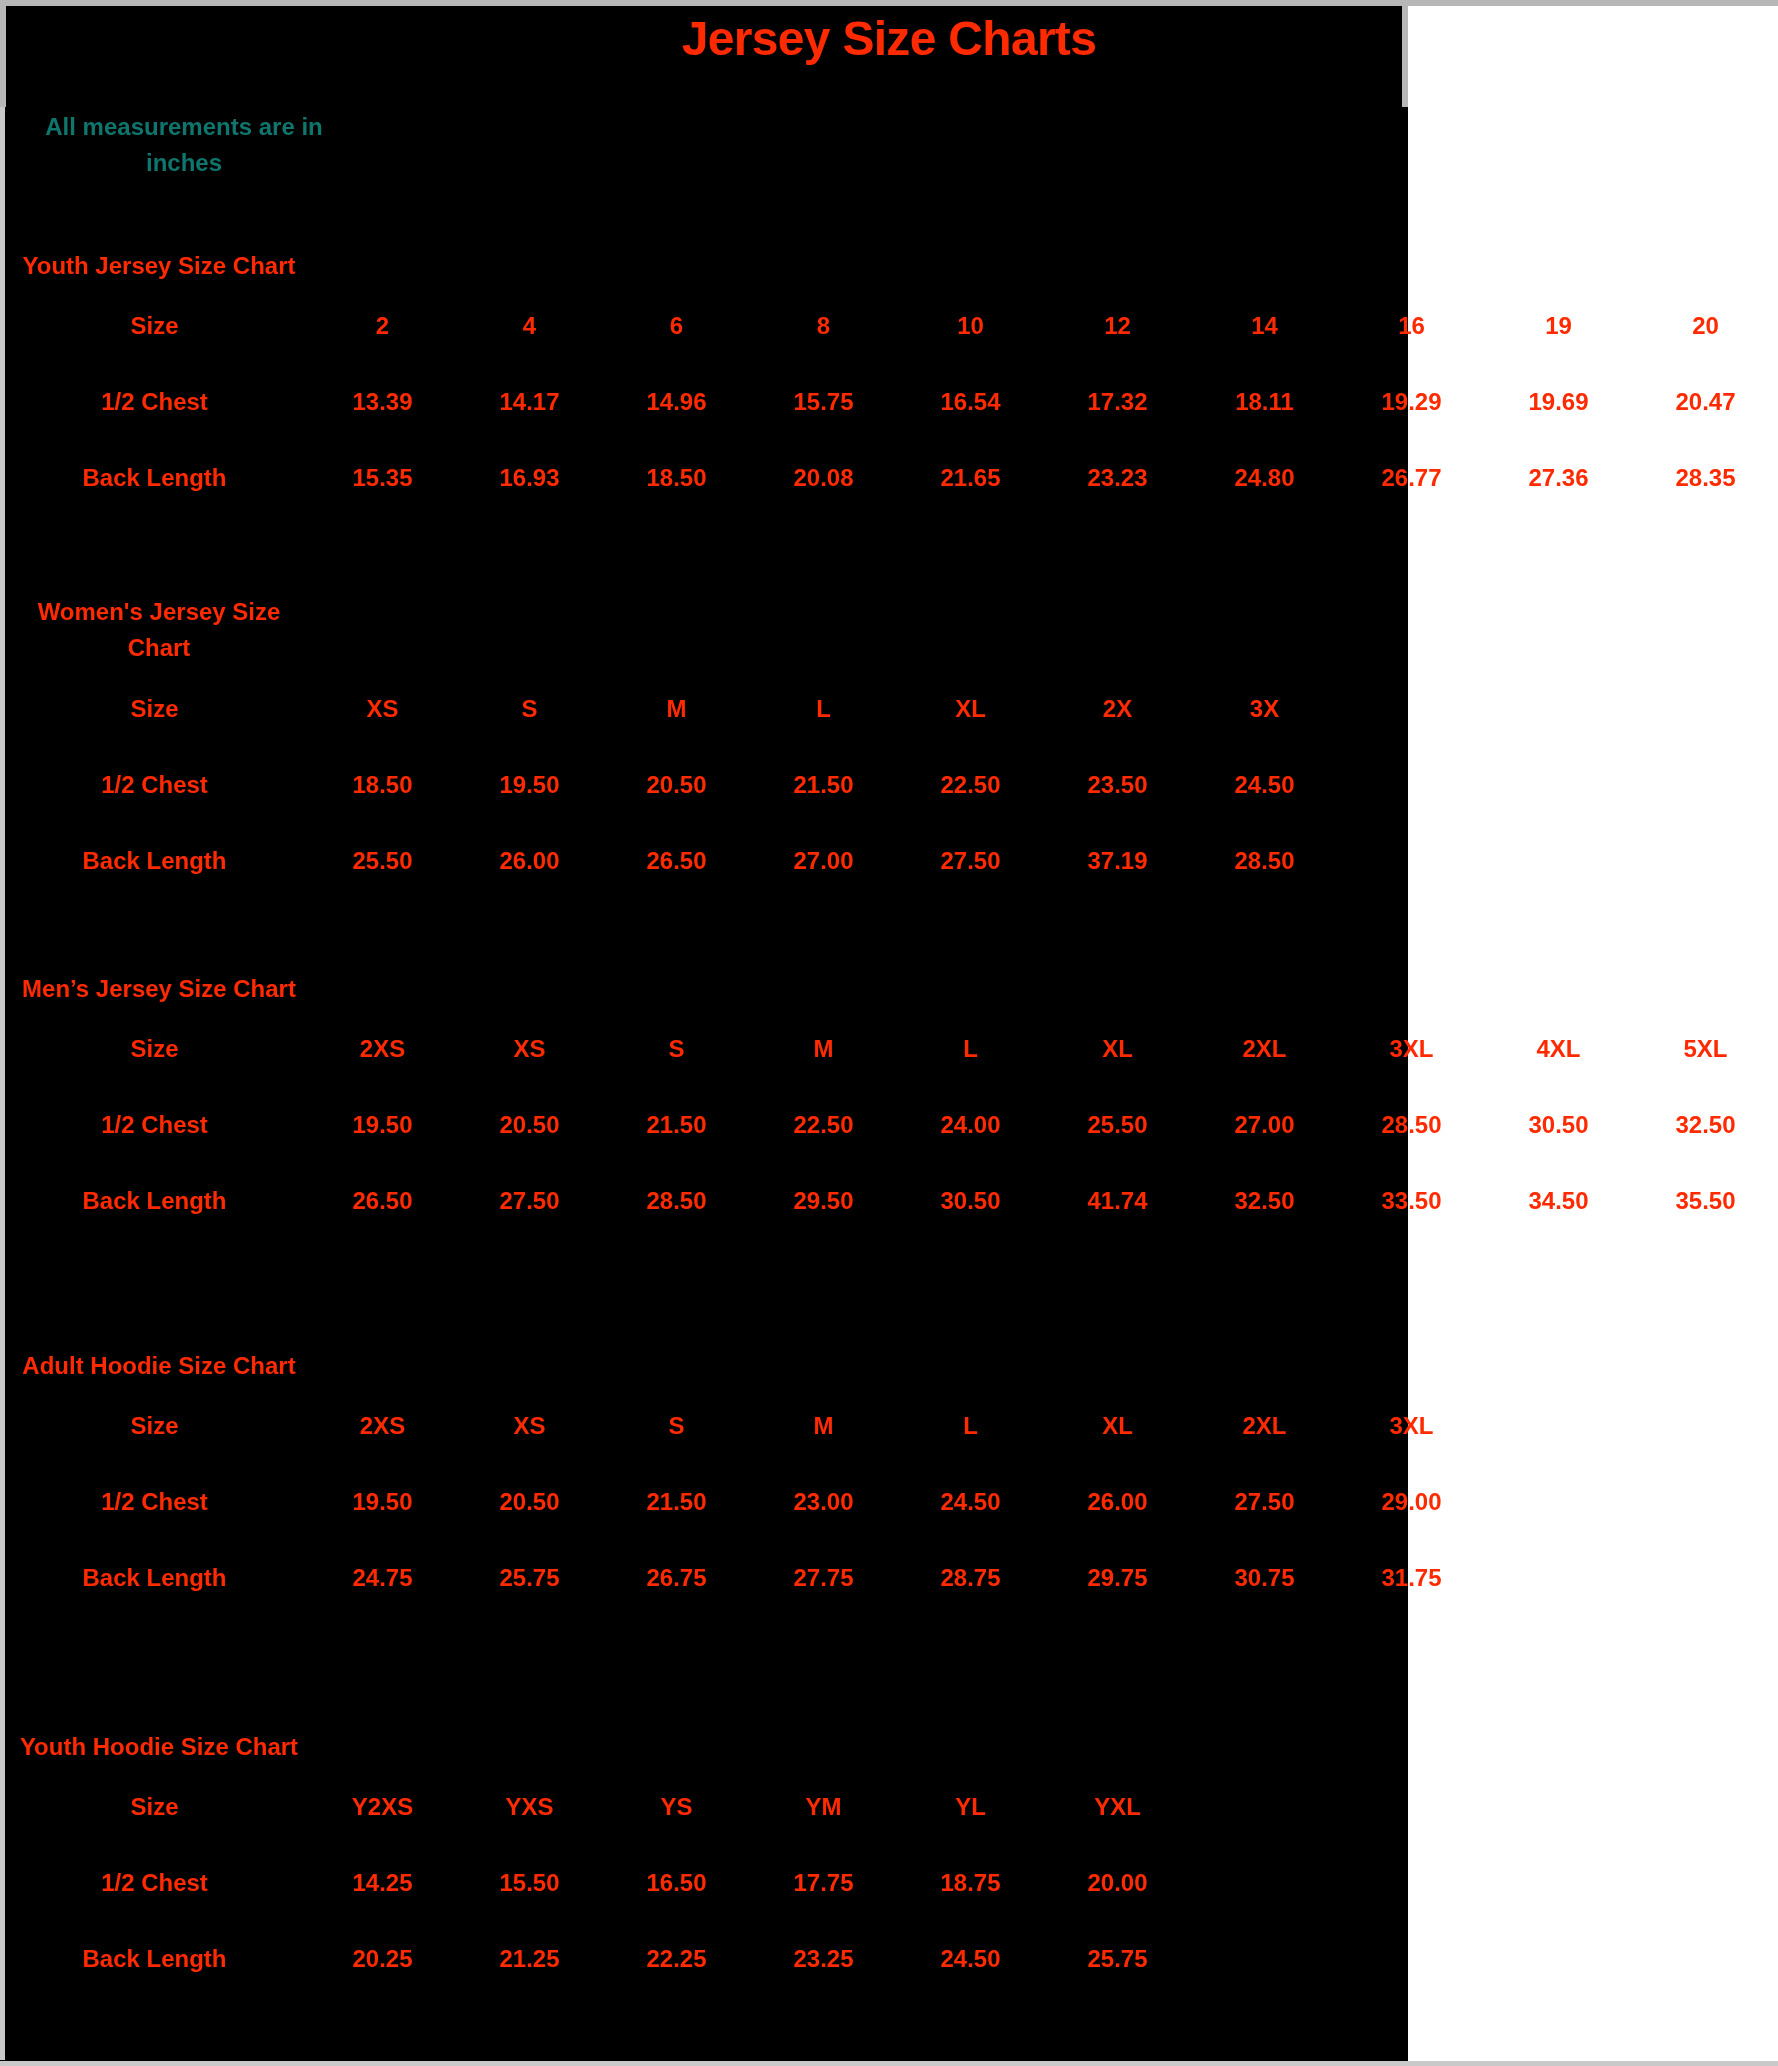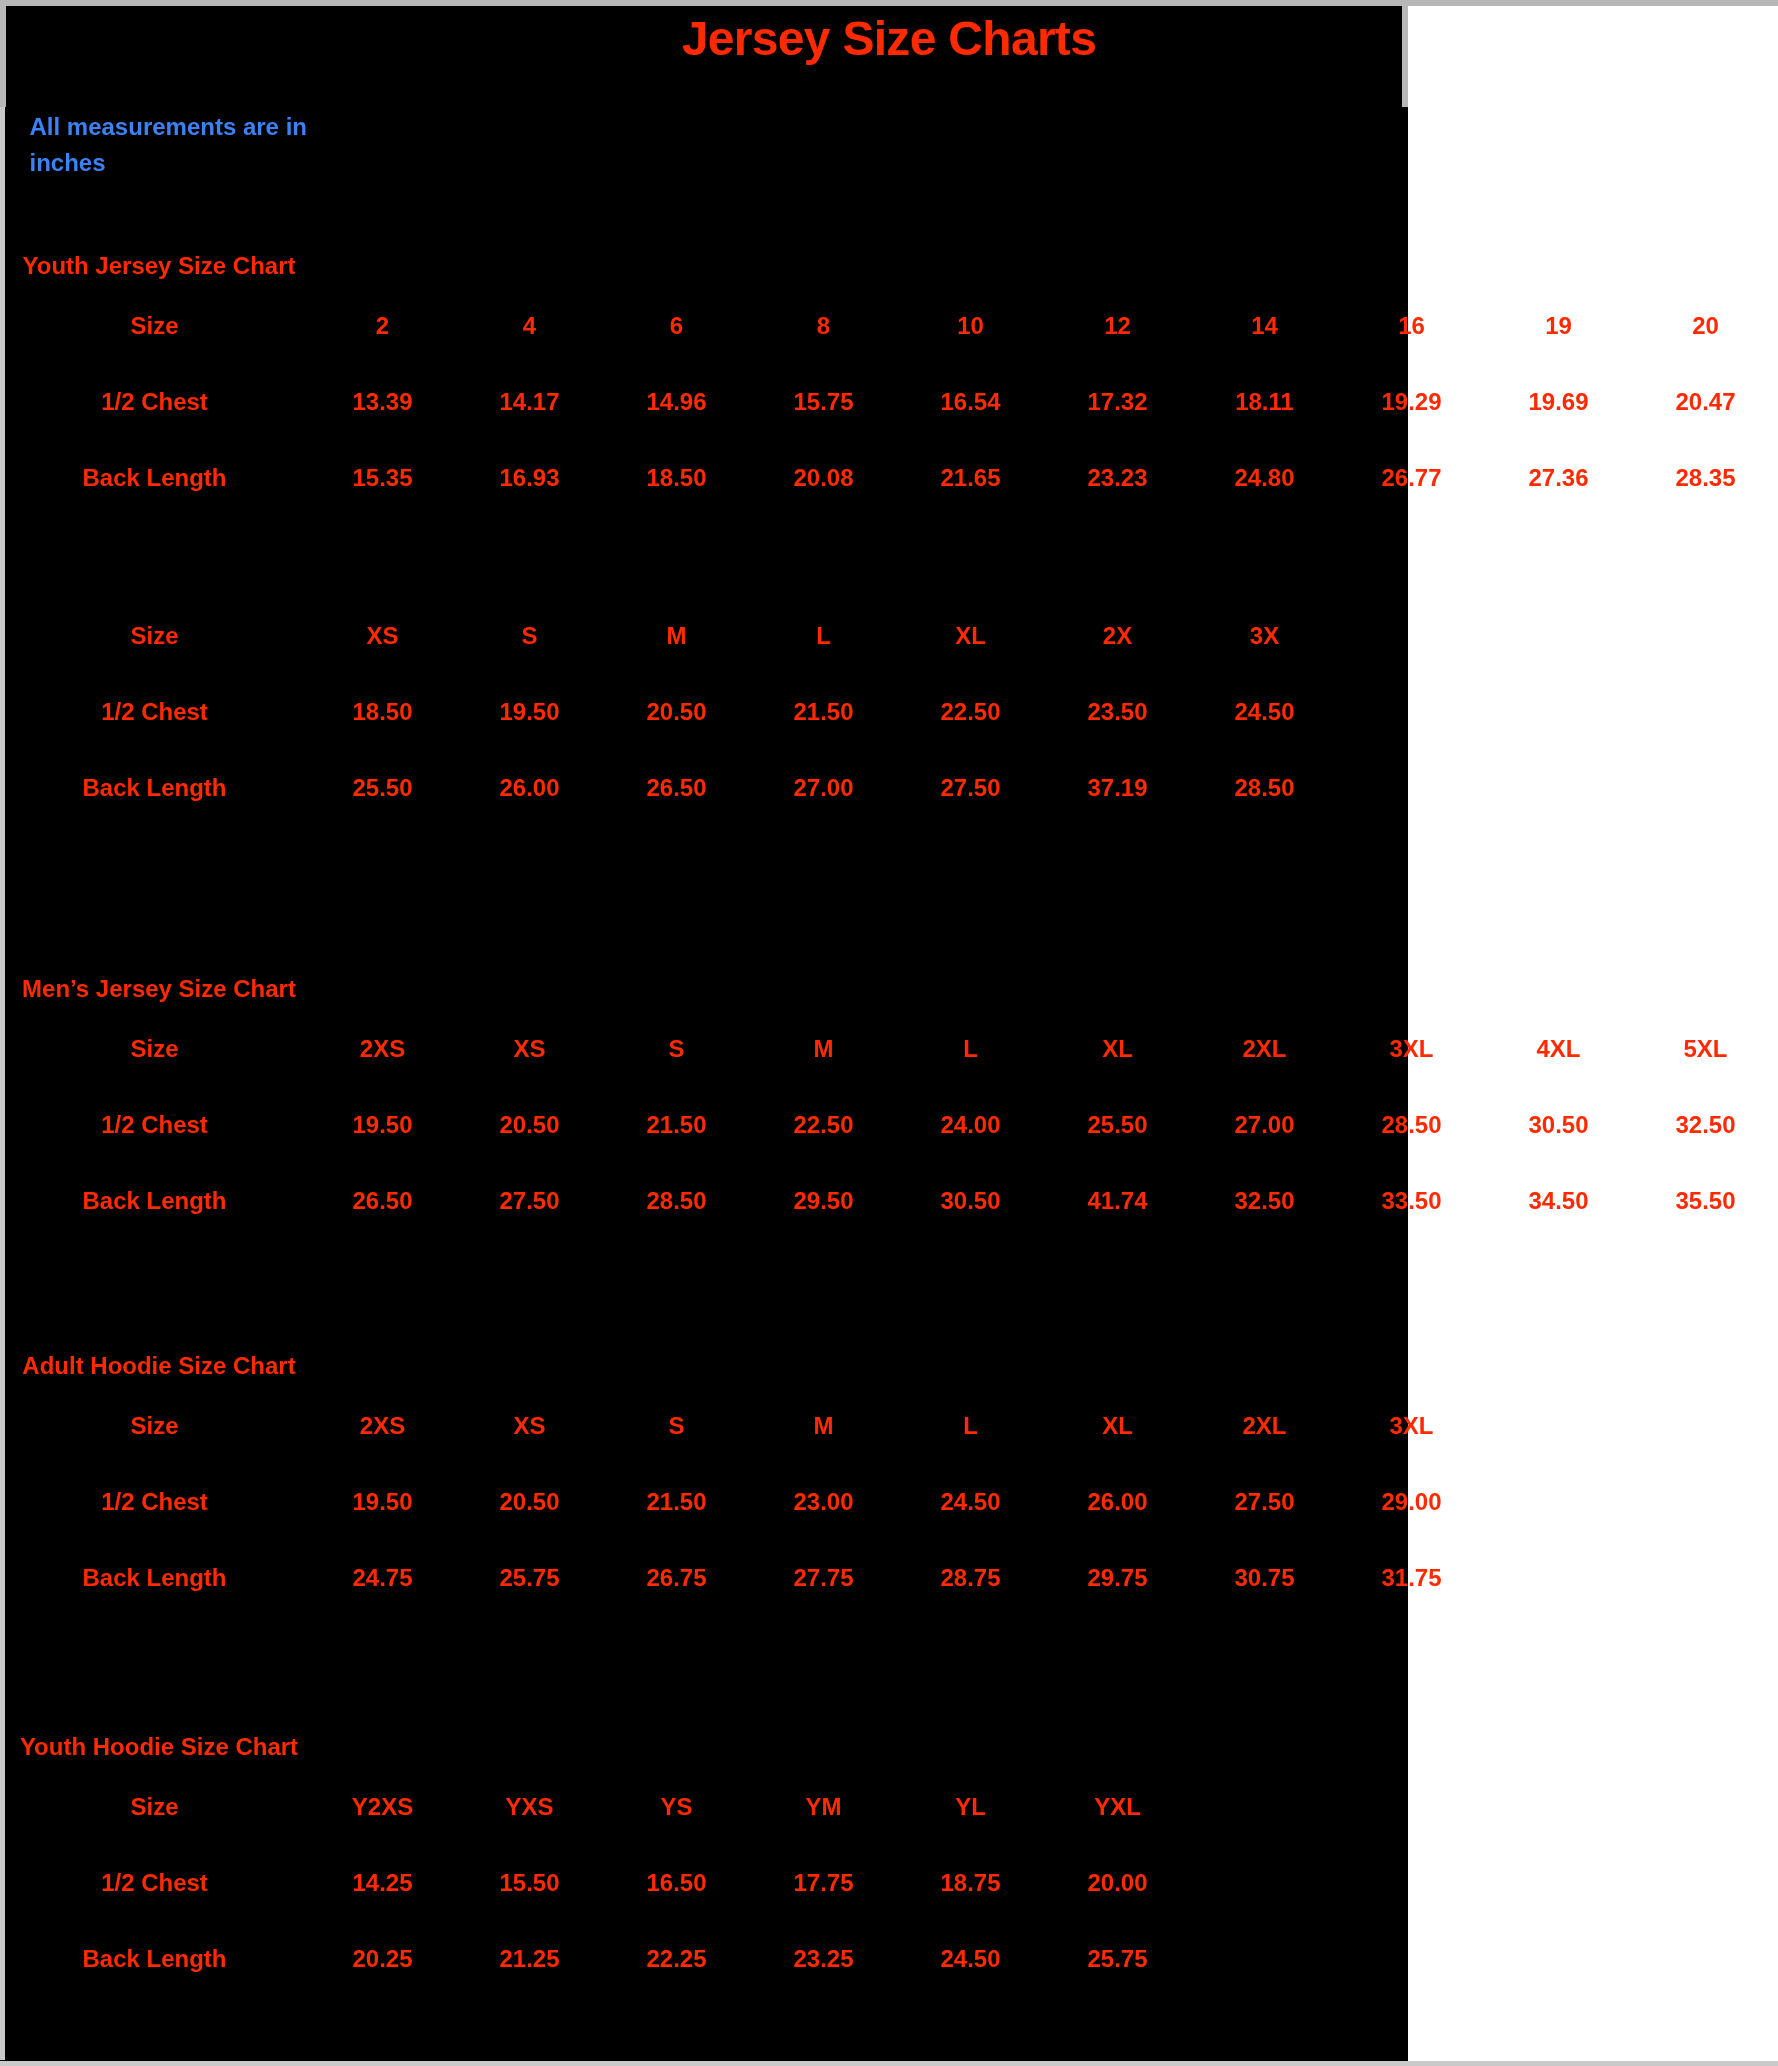--- a/index.html
+++ b/index.html
@@ -70,24 +70,25 @@
     line-height: 1.0;
     white-space: nowrap;
   }
 
   
   #intro-note {
     position: absolute;
     left: 29.5px;
     top: 109px;
     width: 309px;
-    color: #3b82f6;
+    color: #0f766e;
     font-size: 24px;
     font-weight: bold;
     line-height: 1.52;
+    text-align: center;
   }
 
   
   .section {
     position: absolute;
     left: 0;
     width: 1778px;
   }
   .section-title {
     color: #ff2a00;
@@ -189,20 +190,21 @@
               <td class="data-cell">23.23</td>
               <td class="data-cell">24.80</td>
               <td class="data-cell">26.77</td>
               <td class="data-cell">27.36</td>
               <td class="data-cell">28.35</td>
             </tr>
           </tbody>
         </table>
       </div>
       <div class="section" style="top: 594px;">
+        <div class="section-title">Women's Jersey Size Chart</div>
         <table class="size-table">
           <thead>
             <tr class="hdr-row">
               <th class="row-label">Size</th>
               <th class="hdr-cell">XS</th>
               <th class="hdr-cell">S</th>
               <th class="hdr-cell">M</th>
               <th class="hdr-cell">L</th>
               <th class="hdr-cell">XL</th>
               <th class="hdr-cell">2X</th>

